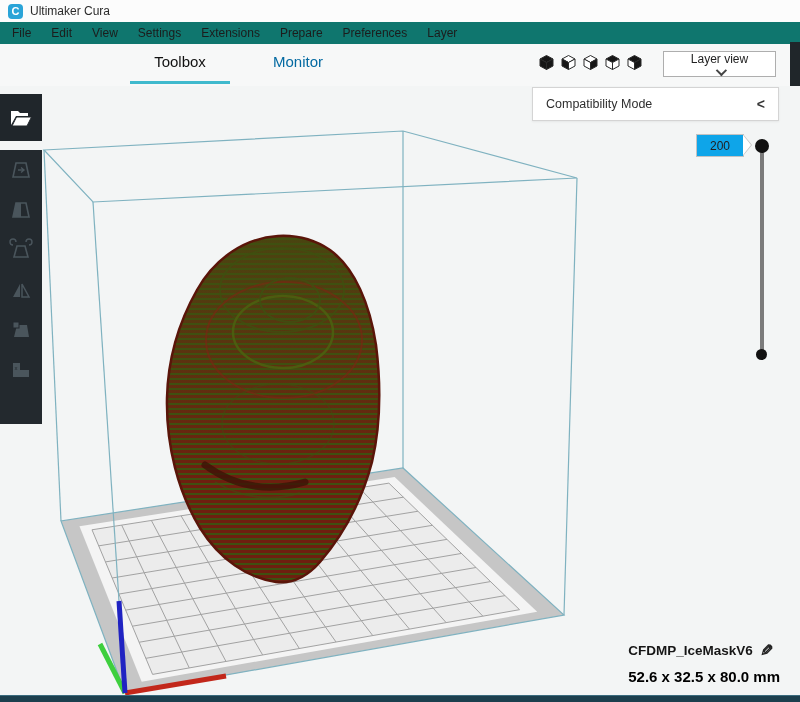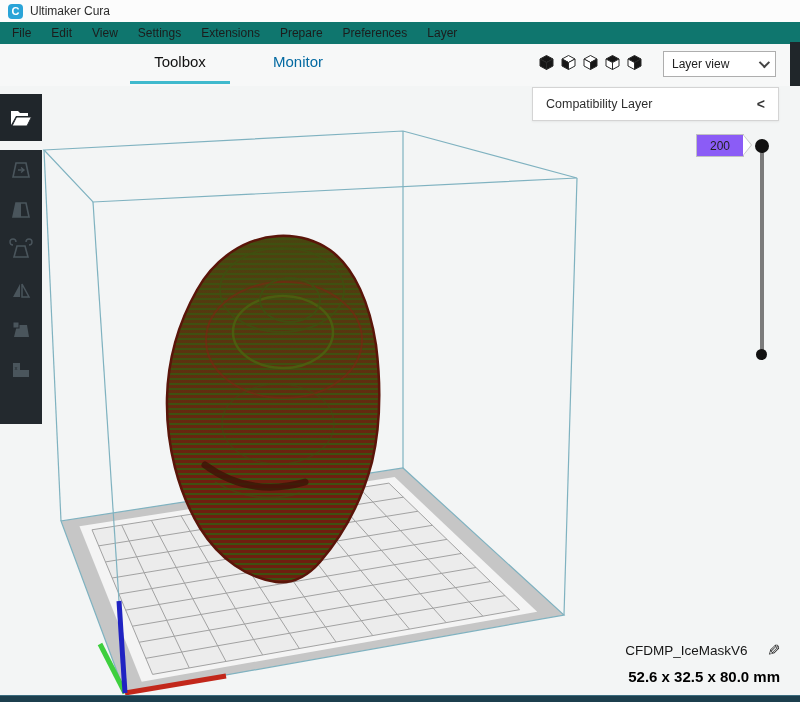--- a/index.html
+++ b/index.html
@@ -21,43 +21,43 @@
   .header { position:absolute; left:0; top:44px; width:800px; height:42px; background:#f7f8f8; z-index:9; }
   .logo { position:absolute; left:12px; top:3px; font-size:30px; font-weight:800; letter-spacing:-1px; color:#141414; }
   .logo .dot { display:inline-block; width:9px; height:9px; background:#3fb9cd; transform:rotate(12deg) skewX(-8deg); margin-left:3px; }
   .tab { position:absolute; top:9px; width:100px; text-align:center; font-size:15px; }
   .tab.prepare { left:130px; color:#111; }
   .tab.monitor { left:248px; color:#0369a1; }
   .tab-underline { position:absolute; left:130px; top:37px; width:100px; height:3px; }
   
   .viewbar { position:absolute; left:538px; top:54px; display:flex; gap:5px; z-index:11; }
   .viewbar .vico { width:17px; height:17px; cursor:pointer; }
-  .dropdown { position:absolute; left:663px; top:51px; width:113px; height:26px; background:#fff; border:1px solid #aeaeae; display:flex; align-items:center; padding:0 8px; z-index:11; cursor:pointer; }
+  .dropdown { position:absolute; left:663px; top:51px; width:113px; height:26px; background:#fff; border:1px solid #aeaeae; display:flex; align-items:center; padding:0 8px; z-index:11; cursor:pointer;flex-direction:column; }
   .dropdown .lbl { font-size:12px; color:#222; flex:1; }
   .dropdown .chev { width:8px; height:8px; border-right:2px solid #444; border-bottom:2px solid #444; transform:rotate(45deg) translateY(-2px); }
   
   .compat { position:absolute; left:532px; top:87px; width:247px; height:34px; background:#fff; border:1px solid #d4d4d4; box-shadow:0 1px 2px rgba(0,0,0,.06); display:flex; align-items:center; padding:0 13px; z-index:11; cursor:pointer; }
   .compat .lbl { font-size:12.5px; color:#2e2e2e; flex:1; }
   .compat .chev { font-size:14px; font-weight:bold; color:#333; }
   
   .strip { position:absolute; left:790px; top:42px; width:10px; height:44px; background:#20262a; z-index:12; }
   
   .slider-track { position:absolute; left:760px; top:146px; width:4px; height:210px; background:#7b7b7b; border-radius:2px; z-index:11; cursor:pointer; }
   .slider-handle { position:absolute; left:755px; top:139px; width:14px; height:14px; border-radius:50%; background:#111; z-index:12; cursor:grab; }
   .slider-bottom { position:absolute; left:756px; top:349px; width:11px; height:11px; border-radius:50%; background:#111; z-index:12; }
-  .slider-tag { position:absolute; left:696px; top:134px; width:48px; height:23px; background:#8b5cf6; border:1px solid #c2c2c2; z-index:12; display:flex; align-items:center; justify-content:center; font-size:12px; color:#222; }
+  .slider-tag { position:absolute; left:696px; top:134px; width:48px; height:23px; background:#0ea5e9; border:1px solid #c2c2c2; z-index:12; display:flex; align-items:center; justify-content:center; font-size:12px; color:#222; }
   .slider-tag::before { content:""; position:absolute; left:100%; top:-1px; border-top:11.5px solid transparent; border-bottom:11.5px solid transparent; border-left:9px solid #c2c2c2; }
   .slider-tag::after { content:""; position:absolute; left:100%; top:0px; border-top:10.5px solid transparent; border-bottom:10.5px solid transparent; border-left:8px solid #fff; }
   
   .open-btn { position:absolute; left:0; top:94px; width:42px; height:47px; background:#20262b; display:flex; align-items:center; justify-content:center; z-index:11; cursor:pointer; }
   .toolpanel { position:absolute; left:0; top:150px; width:42px; height:274px; background:#23292e; display:flex; flex-direction:column; align-items:center; padding-top:8px; gap:16px; z-index:11; }
   .tool { width:26px; height:24px; display:flex; align-items:center; justify-content:center; cursor:pointer; }
   
   .model-info { position:absolute; right:20px; top:641px; text-align:right; z-index:11; }
-  .model-info .name-row { font-size:13.5px; font-weight:normal; color:#161616; display:flex; align-items:center; justify-content:flex-end; gap:19px; }
+  .model-info .name-row { font-size:13.5px; font-weight:bold; color:#161616; display:flex; align-items:center; justify-content:flex-start; gap:7px; }
   .model-info .pencil { font-size:16px; transform:scaleX(-1); cursor:pointer; color:#222; }
   .model-info .dims { margin-top:8px; font-size:15px; font-weight:bold; color:#000000; }
   
   .bottombar { position:absolute; left:0; top:695px; width:800px; height:7px; border-top:1px solid #3a6b7e; z-index:13; }
   
   #scene { position:absolute; left:0; top:0; z-index:1; }
 </style>
 </head>
 <body>
 
@@ -178,21 +178,21 @@
       <polygon points="15,5 15,12 8.5,15.5 8.5,8.5" fill="#161616" stroke="#2a2a2a" stroke-width="1"></polygon>
     </svg>
   </div>
 
 <div class="dropdown">
   <span class="lbl">Layer view</span>
   <span class="chev"></span>
 </div>
 
 <div class="compat">
-  <span class="lbl">Compatibility Layer</span>
+  <span class="lbl">Compatibility Mode</span>
   <span class="chev">&lt;</span>
 </div>
 
 <div class="strip"></div>
 
 <div class="slider-track"></div>
 <div class="slider-handle"></div>
 <div class="slider-bottom"></div>
 <div class="slider-tag">200</div>
 

